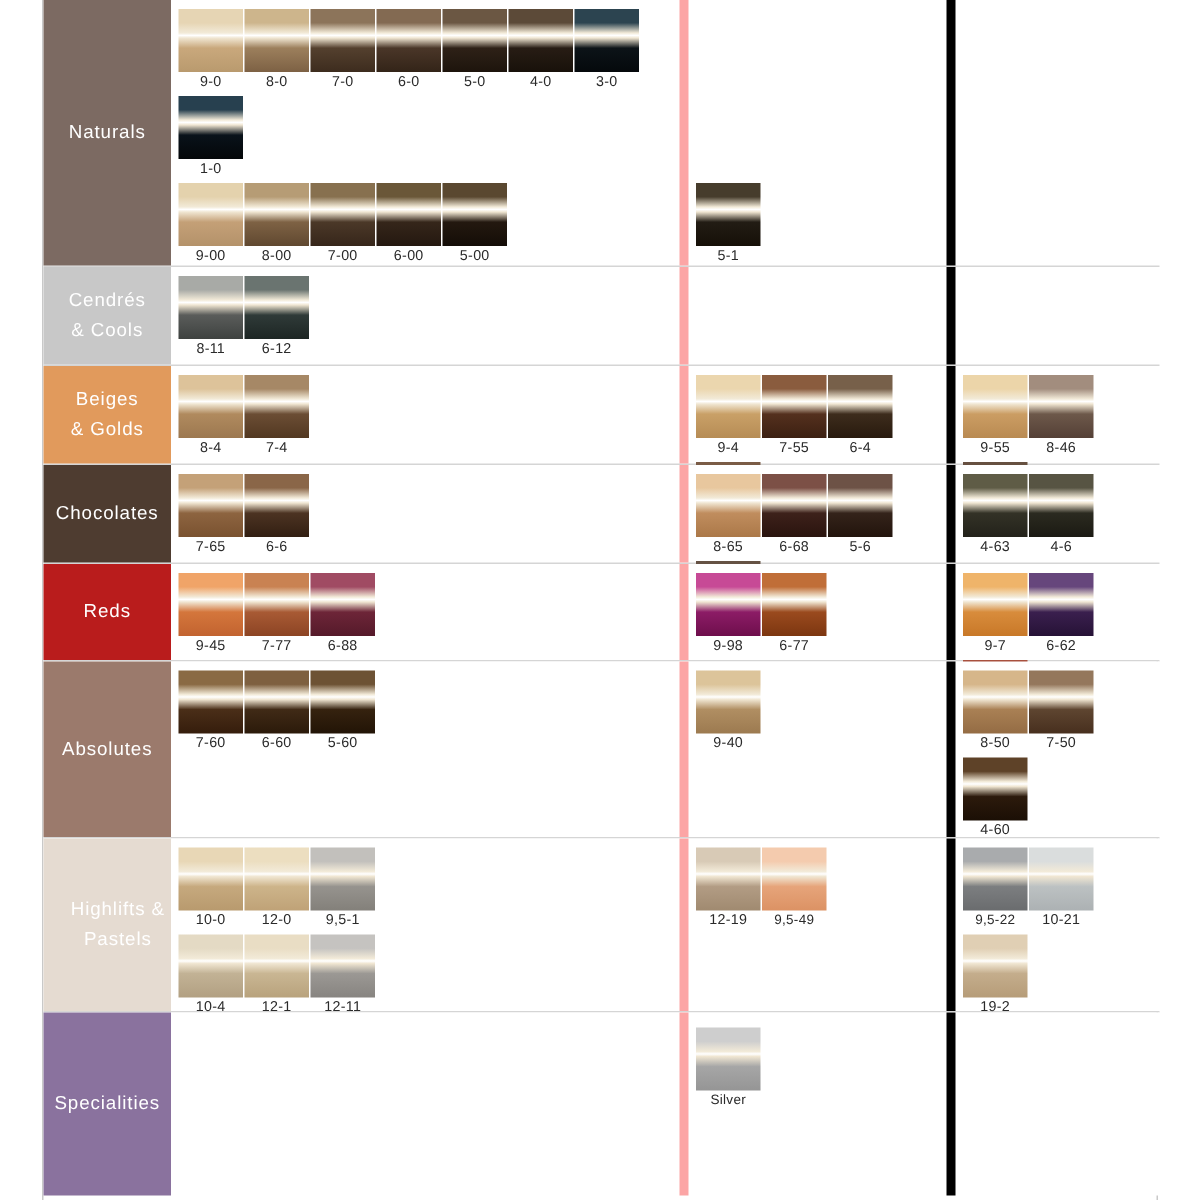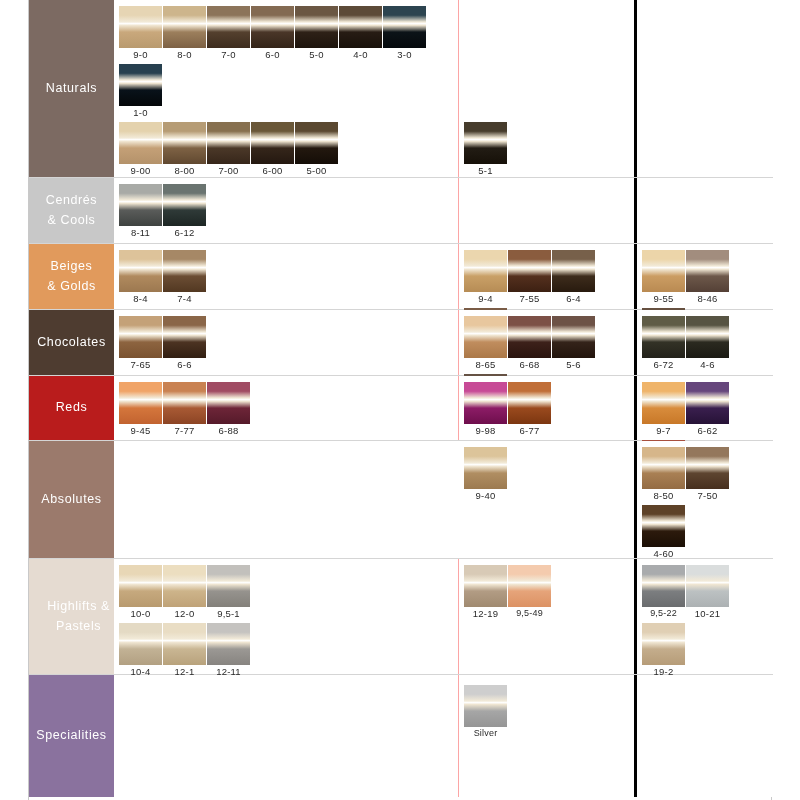--- a/index.html
+++ b/index.html
@@ -16,22 +16,22 @@
   .row:last-child{border-bottom:none;}
 
   .cat{position:absolute; left:0; top:0; width:85px; height:100%;
        display:flex; align-items:center; justify-content:center; text-align:center;
        color:#ffffff; font-size:12.5px; line-height:1.55; letter-spacing:.6px;
        box-sizing:border-box; padding:0 4px;}
   .cat span{display:block;}
 
   .panes{position:absolute; left:85px; top:0; right:0; height:100%;}
   .pane{position:absolute; top:0; height:100%; box-sizing:border-box;}
-  .pane.p1{left:0;     width:345px; border-right:1px solid #fca5a5;}
-  .pane.p2{left:345px; width:178px; border-right:3px solid #000000;}
+  .pane.p1{left:0;     width:345px; border-right:6px solid #fca5a5;}
+  .pane.p2{left:345px; width:178px; border-right:6px solid #000000;}
   .pane.p3{left:523px; width:136px;}
 
   .swgroup{position:absolute; left:5px;}
   .swgrid{display:flex; flex-wrap:wrap;}
   .sw{width:43px; margin-right:1px; margin-bottom:3px;}
   .swatch{width:43px; height:42px; display:block;}
   .swlabel{display:block; text-align:center; font-size:9.5px; color:#2a2a2a;
            line-height:13px; letter-spacing:.2px; white-space:nowrap;}
   .sw.wide{width:43px;}
   .sw.wide .swlabel{font-size:9px;}
@@ -278,21 +278,21 @@
                 <span class="swlabel">5-65</span>
               </div>
             </div>
           </div>
         </div>
         <div class="pane p3">
           <div class="swgroup" style="top: 6px;">
             <div class="swgrid">
               <div class="sw">
                 <span class="swatch" style="background: linear-gradient(rgb(95, 92, 70) 0%, rgb(95, 92, 70) 22%, rgb(242, 234, 216) 38%, rgb(255, 255, 255) 42%, rgb(240, 230, 210) 46%, rgb(51, 50, 38) 62%, rgb(35, 34, 26) 100%);"></span>
-                <span class="swlabel">6-72</span>
+                <span class="swlabel">4-63</span>
               </div>
               <div class="sw">
                 <span class="swatch" style="background: linear-gradient(rgb(87, 84, 67) 0%, rgb(87, 84, 67) 22%, rgb(242, 234, 216) 38%, rgb(255, 255, 255) 42%, rgb(240, 230, 210) 46%, rgb(43, 42, 32) 62%, rgb(27, 26, 19) 100%);"></span>
                 <span class="swlabel">4-6</span>
               </div>
             </div>
           </div>
         </div>
       </div>
     </div>
@@ -355,20 +355,38 @@
         </div>
       </div>
     </div>
     <div class="row" style="top: 441px; height: 118px;">
       <div class="cat" style="background: rgb(155, 122, 108); color: rgb(255, 255, 255);">
         <div>
           <span>Absolutes</span>
         </div>
       </div>
       <div class="panes">
+        <div class="pane p1">
+          <div class="swgroup" style="top: 6px;">
+            <div class="swgrid">
+              <div class="sw">
+                <span class="swatch" style="background: linear-gradient(rgb(138, 106, 68) 0%, rgb(138, 106, 68) 22%, rgb(242, 234, 216) 38%, rgb(255, 255, 255) 42%, rgb(240, 230, 210) 46%, rgb(74, 46, 24) 62%, rgb(53, 29, 12) 100%);"></span>
+                <span class="swlabel">7-60</span>
+              </div>
+              <div class="sw">
+                <span class="swatch" style="background: linear-gradient(rgb(126, 96, 64) 0%, rgb(126, 96, 64) 22%, rgb(242, 234, 216) 38%, rgb(255, 255, 255) 42%, rgb(240, 230, 210) 46%, rgb(64, 42, 22) 62%, rgb(43, 26, 10) 100%);"></span>
+                <span class="swlabel">6-60</span>
+              </div>
+              <div class="sw">
+                <span class="swatch" style="background: linear-gradient(rgb(109, 82, 52) 0%, rgb(109, 82, 52) 22%, rgb(242, 234, 216) 38%, rgb(255, 255, 255) 42%, rgb(240, 230, 210) 46%, rgb(53, 34, 15) 62%, rgb(34, 20, 6) 100%);"></span>
+                <span class="swlabel">5-60</span>
+              </div>
+            </div>
+          </div>
+        </div>
         <div class="pane p2">
           <div class="swgroup" style="top: 6px;">
             <div class="swgrid">
               <div class="sw">
                 <span class="swatch" style="background: linear-gradient(rgb(220, 196, 154) 0%, rgb(220, 196, 154) 22%, rgb(242, 234, 216) 38%, rgb(255, 255, 255) 42%, rgb(240, 230, 210) 46%, rgb(176, 142, 98) 62%, rgb(156, 122, 80) 100%);"></span>
                 <span class="swlabel">9-40</span>
               </div>
             </div>
           </div>
         </div>

